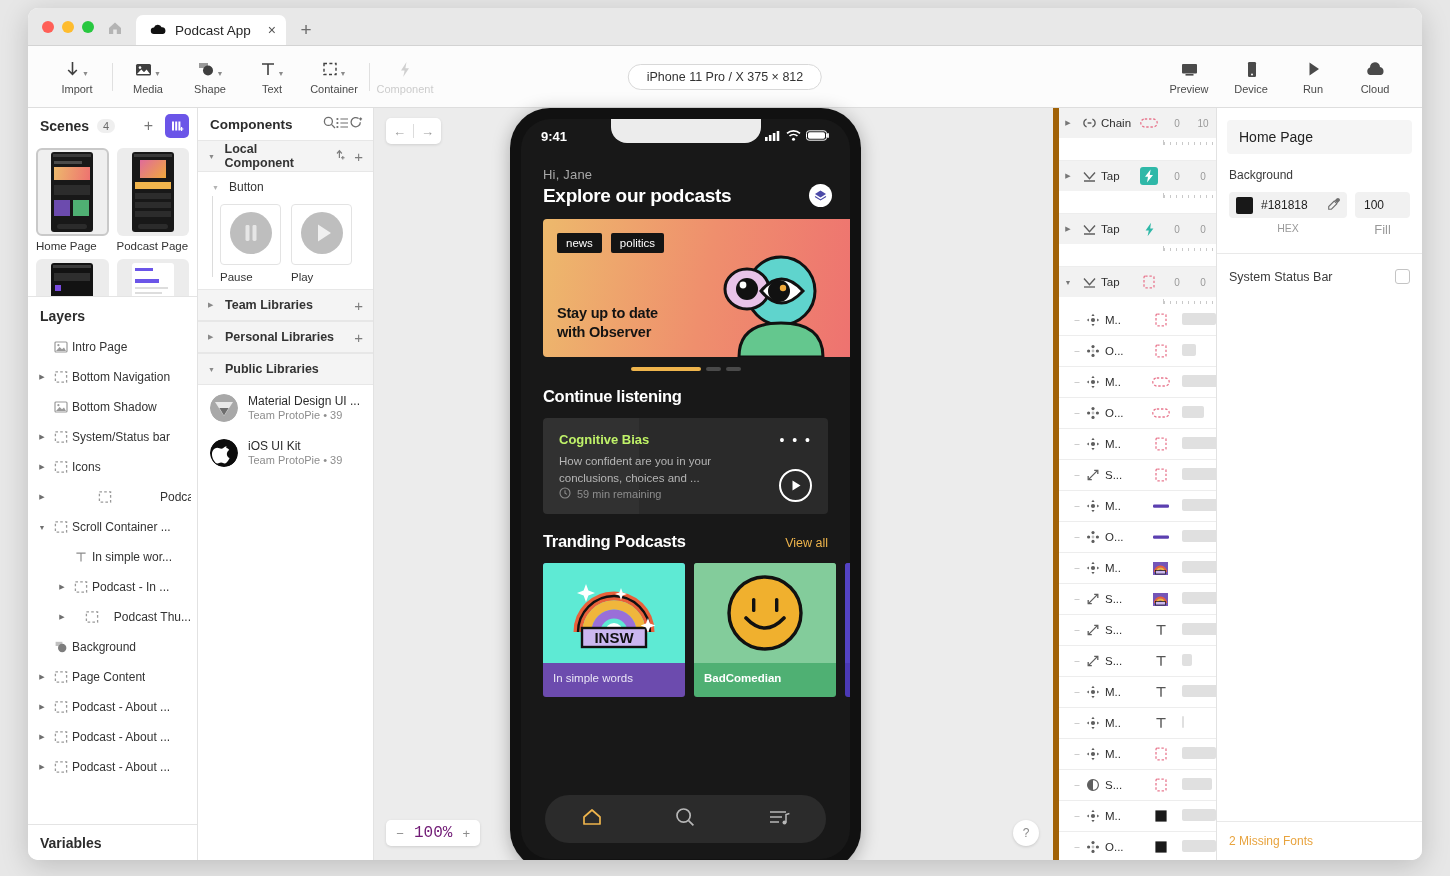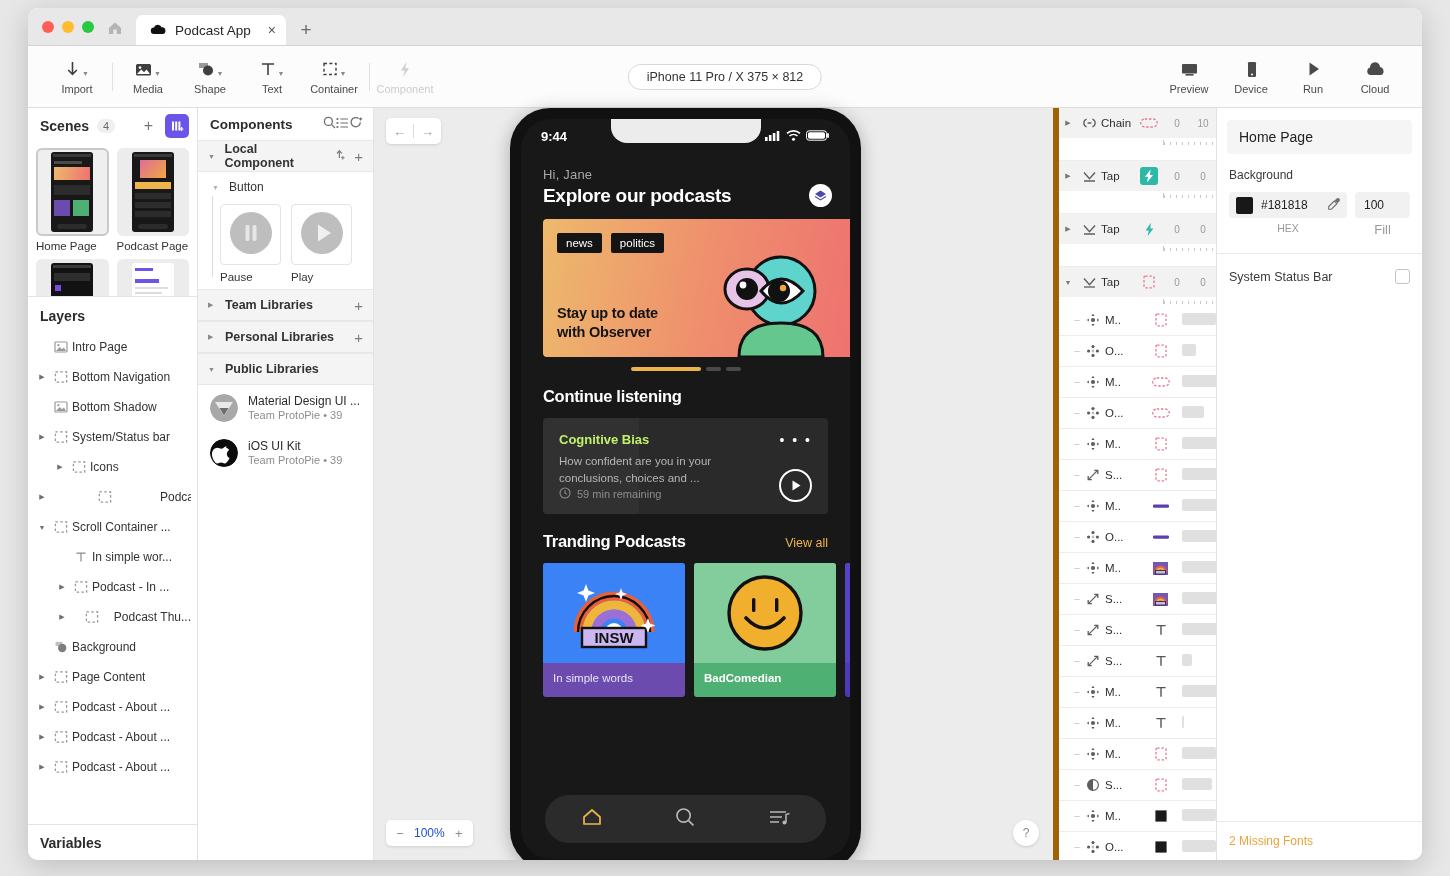--- a/index.html
+++ b/index.html
@@ -136,21 +136,21 @@
     position: absolute; left: 12px; top: 10px; height: 26px; background: #fff; border-radius: 5px;
     display: flex; align-items: center; box-shadow: 0 1px 3px rgba(0,0,0,.12);
   }
   .nav-arrows span { width: 27px; text-align: center; color: #9b9b9b; font-size: 13px; }
   .nav-arrows .divider { width: 1px; height: 14px; background: #dcdcdc; }
   .zoom-ctl {
     position: absolute; left: 12px; bottom: 14px; height: 26px; background: #fff; border-radius: 5px;
     display: flex; align-items: center; box-shadow: 0 1px 3px rgba(0,0,0,.12); padding: 0 4px;
   }
   .zoom-ctl .zb { width: 20px; text-align: center; color: #8d8d8d; font-size: 13px; }
-  .zoom-ctl .zv { font-size: 12px; color: #1d4ed8; padding: 0 4px; }
+  .zoom-ctl .zv { font-size: 16px; color: #701a75; padding: 0 4px; font-family: Liberation Mono, monospace; }
   .help-btn {
     position: absolute; right: 14px; bottom: 14px; width: 26px; height: 26px; border-radius: 50%;
     background: #fff; box-shadow: 0 1px 3px rgba(0,0,0,.15); display: flex; align-items: center;
     justify-content: center; font-size: 12px; color: #8a8a8a;
   }
 
   
   .phone {
     position: absolute; left: 136px; top: 0px; width: 351px; height: 762px;
     background: #111; border-radius: 40px; padding: 11px 11px;
@@ -206,21 +206,21 @@
     position: absolute; right: 16px; bottom: 12px; width: 33px; height: 33px; border-radius: 50%;
     border: 2px solid #fff; display: flex; align-items: center; justify-content: center;
   }
   .trend-head { display: flex; align-items: baseline; padding: 18px 22px 0; }
   .trend-head .sect { color: #fff; font-size: 16.5px; font-weight: bold; flex: 1; letter-spacing: -.3px; }
   .viewall { color: #eeb44c; font-size: 12.5px; }
   .pod-row { display: flex; gap: 9px; padding: 12px 0 0 22px; overflow: hidden; }
   .pod { flex: 0 0 142px; height: 134px; border-radius: 3px; position: relative; overflow: hidden; }
   .pod .art { height: 100px; display: flex; align-items: center; justify-content: center; }
   .pod .pname { font-size: 11.5px; padding: 9px 10px 0; font-weight: bold; }
-  .pod.p1 { background: #6c4bae; } .pod.p1 .art { background: #3b82f6; text-align: center; }
+  .pod.p1 { background: #6c4bae; } .pod.p1 .art { background: #5eead4; text-align: center; }
   .pod.p1 .pname { color: #e9e5f5; font-weight: normal; }
   .pod.p2 { background: #4fb073; } .pod.p2 .art { background: #83cc9b; }
   .pod.p2 .pname { color: #fff; }
   .pod.p3 { background: #4b39b5; } .pod.p3 .art { background: #5443c4; }
   .pod.p3 .pname { color: #fff; }
   .tabbar {
     position: absolute; left: 24px; right: 24px; bottom: 16px; height: 48px; border-radius: 24px;
     background: #2b2b2b; display: flex; align-items: center; justify-content: space-around;
   }
 
@@ -506,21 +506,21 @@
             </div>
             <div class="layer-row" style="padding-left: 6px;">
               <span class="layer-arrow">▶</span>
               <span class="layer-icon">
                 <svg width="14" height="14" viewBox="0 0 14 14">
                   <rect x="1.4" y="1.9" width="11.2" height="10.2" fill="none" stroke="#9a9a9a" stroke-width="1.3" stroke-dasharray="2.6 2.2"></rect>
                 </svg>
               </span>
               <span class="layer-name">System/Status bar</span>
             </div>
-            <div class="layer-row" style="padding-left: 24px;">
+            <div class="layer-row" style="padding-left: 6px;">
               <span class="layer-arrow">▶</span>
               <span class="layer-icon">
                 <svg width="14" height="14" viewBox="0 0 14 14">
                   <rect x="1.4" y="1.9" width="11.2" height="10.2" fill="none" stroke="#9a9a9a" stroke-width="1.3" stroke-dasharray="2.6 2.2"></rect>
                 </svg>
               </span>
               <span class="layer-name">Icons</span>
             </div>
             <div class="layer-row" style="padding-left: 6px; gap: 44px;">
               <span class="layer-arrow">▶</span>
@@ -737,21 +737,21 @@
       <div class="nav-arrows">
         <span>←</span>
         <span class="divider"></span>
         <span>→</span>
       </div>
 
       <div class="phone">
         <div class="screen">
           <div class="notch"></div>
           <div class="statusbar">
-            <span>9:44</span>
+            <span>9:41</span>
             <span class="sb-right">
               <span>
                 <svg width="16" height="11" viewBox="0 0 16 11">
                     <rect x="0" y="7" width="2.6" height="4" fill="#fff"></rect>
                     <rect x="3.9" y="5" width="2.6" height="6" fill="#fff"></rect>
                     <rect x="7.8" y="3" width="2.6" height="8" fill="#fff"></rect>
                     <rect x="11.7" y="1" width="2.6" height="10" fill="#fff"></rect>
                   </svg>
               </span>
               <span>

